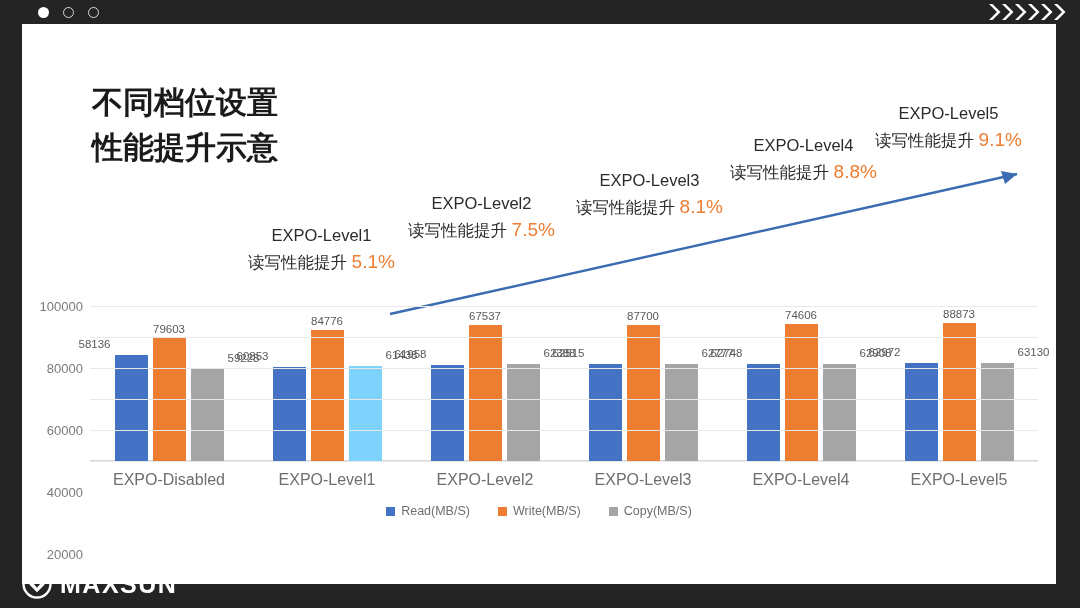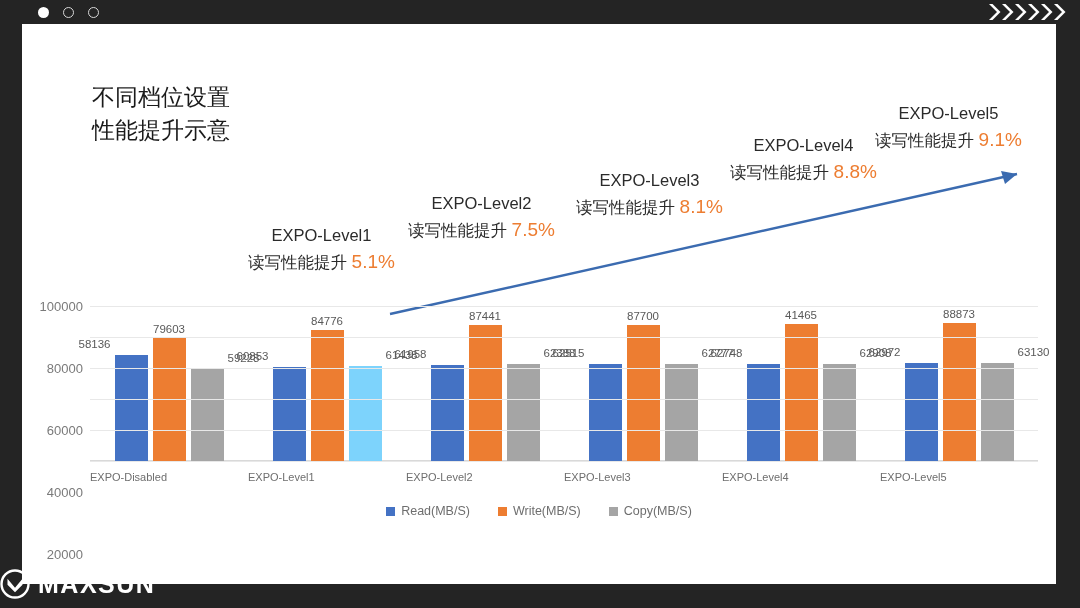--- a/index.html
+++ b/index.html
@@ -23,32 +23,32 @@
 
   
   .page {
     position:absolute; left:22px; top:24px; width:1034px; height:560px;
     background:#ffffff;
   }
 
   
   .logo-wrap {
     position:absolute; left:0px; top:560px; width:250px; height:48px;
-    display:flex; align-items:center; z-index:6;
+    display:flex; align-items:center; padding-left:22px; z-index:6;
   }
   .logo-mark { width:30px; height:30px; position:relative; }
   .logo-text {
     color:#ffffff; font-weight:bold; font-size:25px; letter-spacing:1.5px;
     margin-left:8px; font-family:"Liberation Sans",sans-serif;
   }
 
   
   .title {
     position:absolute; left:70px; top:57px;
-    font-size:23px; font-weight:normal; color:#1a1a1a; line-height:1.45;
+    font-size:31px; font-weight:bold; color:#1a1a1a; line-height:1.45;
     font-family:"Liberation Sans","DejaVu Sans",sans-serif;
     white-space:pre-line;
   }
 
   
   .anno { position:absolute; color:#2b2b2b; font-size:16.5px; line-height:1.45; }
   .anno .lvl { display:block; text-align:center; }
   .anno .gain { display:block; white-space:nowrap; }
   .anno .pct { color:#ED7D31; font-size:19px; }
 
@@ -73,21 +73,21 @@
   }
   .bar.read .val, .bar.copy .val { transform:translateX(-50%); }
   .bar.read   { background:#4472C4; }
   .bar.write  { background:#ED7D31; }
   .bar.copy   { background:#A5A5A5; }
   
   .bar.read .val  { left:-4px; transform:translateX(-100%); bottom:102%; }
   .bar.copy .val  { left:calc(100% + 4px); transform:none; bottom:102%; }
 
   .cats { position:absolute; left:68px; right:18px; top:175px; display:flex; }
-  .cat { flex:1; font-size:11px; color:#6e6e6e; }
+  .cat { flex:1; text-align:center; font-size:16px; color:#6e6e6e; }
 
   .legend {
     position:absolute; left:0; right:0; top:208px;
     display:flex; justify-content:center; gap:28px; align-items:center;
   }
   .leg { display:flex; align-items:center; gap:6px; font-size:12.5px; color:#6e6e6e; }
   .swatch { width:9px; height:9px; display:inline-block; }
 
   
   .footnote {
@@ -187,21 +187,21 @@
               </div>
               <div class="bar copy" style="height: 95.2289px; background: #7dd3fc;">
                 <span class="val">61438</span>
               </div>
             </div>
             <div class="group">
               <div class="bar read" style="height: 96.0349px; background: rgb(68, 114, 196);">
                 <span class="val">61958</span>
               </div>
               <div class="bar write" style="height: 135.534px; background: rgb(237, 125, 49);">
-                <span class="val">87441</span>
+                <span class="val">67537</span>
               </div>
               <div class="bar copy" style="height: 96.7014px; background: rgb(165, 165, 165);">
                 <span class="val">62388</span>
               </div>
             </div>
             <div class="group">
               <div class="bar read" style="height: 96.8983px; background: rgb(68, 114, 196);">
                 <span class="val">62515</span>
               </div>
               <div class="bar write" style="height: 135.935px; background: rgb(237, 125, 49);">
@@ -209,21 +209,21 @@
               </div>
               <div class="bar copy" style="height: 97.3043px; background: rgb(165, 165, 165);">
                 <span class="val">62777</span>
               </div>
             </div>
             <div class="group">
               <div class="bar read" style="height: 97.2594px; background: rgb(68, 114, 196);">
                 <span class="val">62748</span>
               </div>
               <div class="bar write" style="height: 137.347px; background: rgb(237, 125, 49);">
-                <span class="val">41465</span>
+                <span class="val">74606</span>
               </div>
               <div class="bar copy" style="height: 97.5074px; background: rgb(165, 165, 165);">
                 <span class="val">62908</span>
               </div>
             </div>
             <div class="group">
               <div class="bar read" style="height: 97.6066px; background: rgb(68, 114, 196);">
                 <span class="val">62972</span>
               </div>
               <div class="bar write" style="height: 137.753px; background: rgb(237, 125, 49);">

